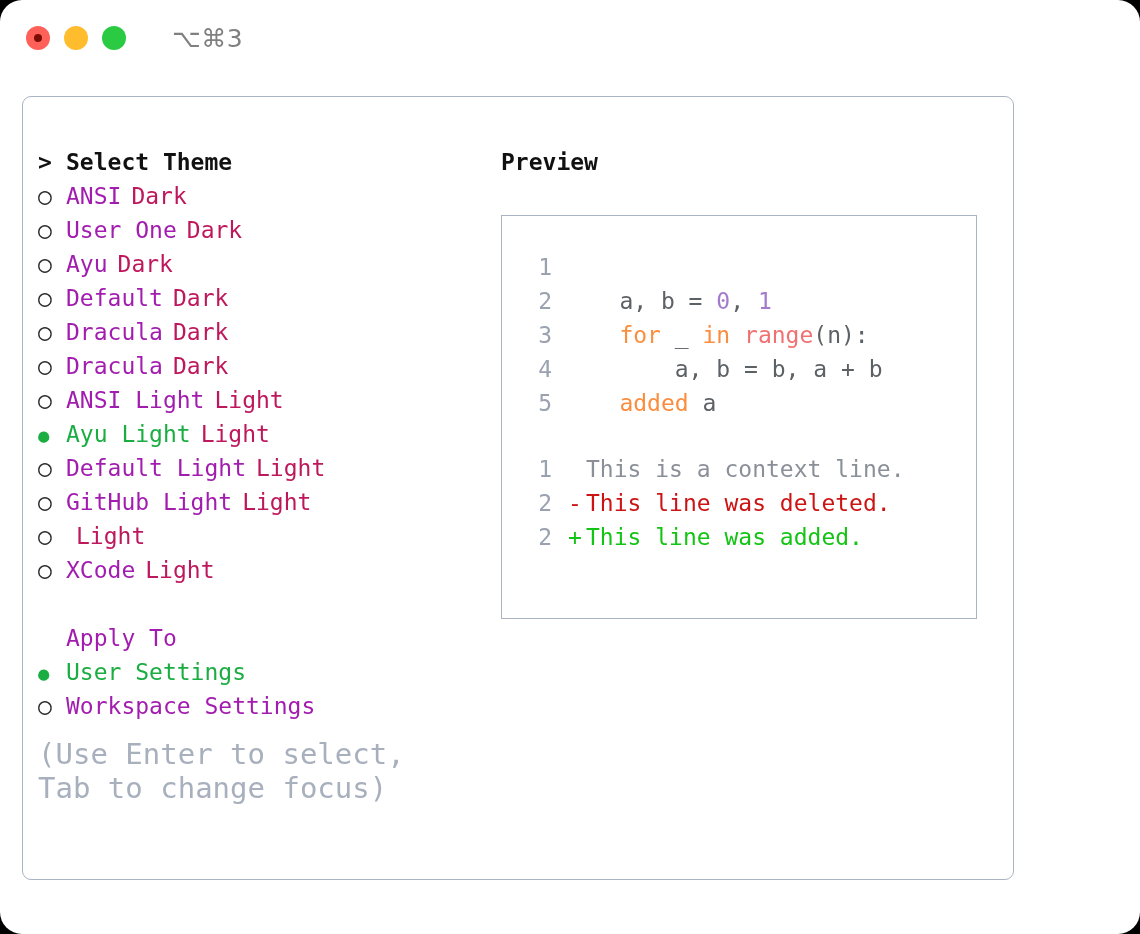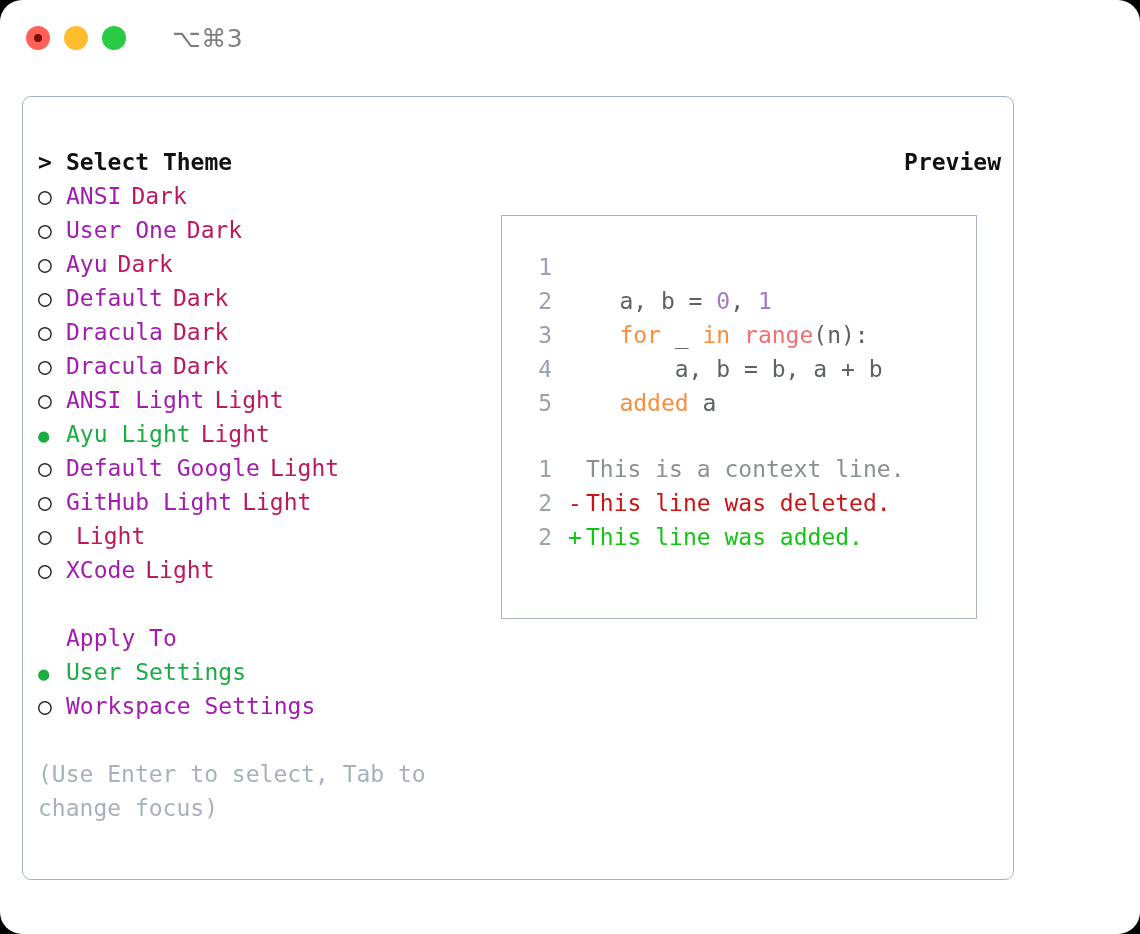--- a/index.html
+++ b/index.html
@@ -129,40 +129,39 @@
   }
   .tag {
     color: #be185d;
     line-height: 34px;
     margin-left: 10px;
   }
 
   .gap { height: 34px; }
 
   .hint {
-    margin-top: 34px;
+    margin-top: 14px;
     color: #a8b0bd;
-    font-size: 23px;
+    font-size: 29px;
     line-height: 34px;
     width: 410px;
   }
 
   
   .right-col {
     position: absolute;
     left: 478px;
     top: 48px;
     width: 500px;
   }
   .preview-title {
     font-size: 23px;
     font-weight: bold;
     color: #111111;
     line-height: 34px;
-    text-align: right;
   }
   .preview-box {
     margin-top: 36px;
     width: 476px;
     height: 404px;
     border: 1px solid #aab3c2;
     box-sizing: border-box;
     background: #ffffff;
     padding: 38px 0 0 0;
   }
@@ -226,21 +225,21 @@
 
         <div id="theme-list">
             <div class="row"><span class="marker">○</span><span class="label">ANSI</span><span class="tag">Dark</span></div>
             <div class="row"><span class="marker">○</span><span class="label">User One</span><span class="tag">Dark</span></div>
             <div class="row"><span class="marker">○</span><span class="label">Ayu</span><span class="tag">Dark</span></div>
             <div class="row"><span class="marker">○</span><span class="label">Default</span><span class="tag">Dark</span></div>
             <div class="row"><span class="marker">○</span><span class="label">Dracula</span><span class="tag">Dark</span></div>
             <div class="row"><span class="marker">○</span><span class="label">Dracula</span><span class="tag">Dark</span></div>
             <div class="row"><span class="marker">○</span><span class="label">ANSI Light</span><span class="tag">Light</span></div>
             <div class="row"><span class="marker bullet-on">●</span><span class="label on">Ayu Light</span><span class="tag">Light</span></div>
-            <div class="row"><span class="marker">○</span><span class="label">Default Google</span><span class="tag">Light</span></div>
+            <div class="row"><span class="marker">○</span><span class="label">Default Light</span><span class="tag">Light</span></div>
             <div class="row"><span class="marker">○</span><span class="label">GitHub Light</span><span class="tag">Light</span></div>
             <div class="row"><span class="marker">○</span><span class="tag">Light</span></div>
             <div class="row"><span class="marker">○</span><span class="label">XCode</span><span class="tag">Light</span></div>
           </div>
 
         <div class="gap"></div>
 
         <div class="row">
           <span class="marker"></span>
           <span class="label">Apply To</span>

